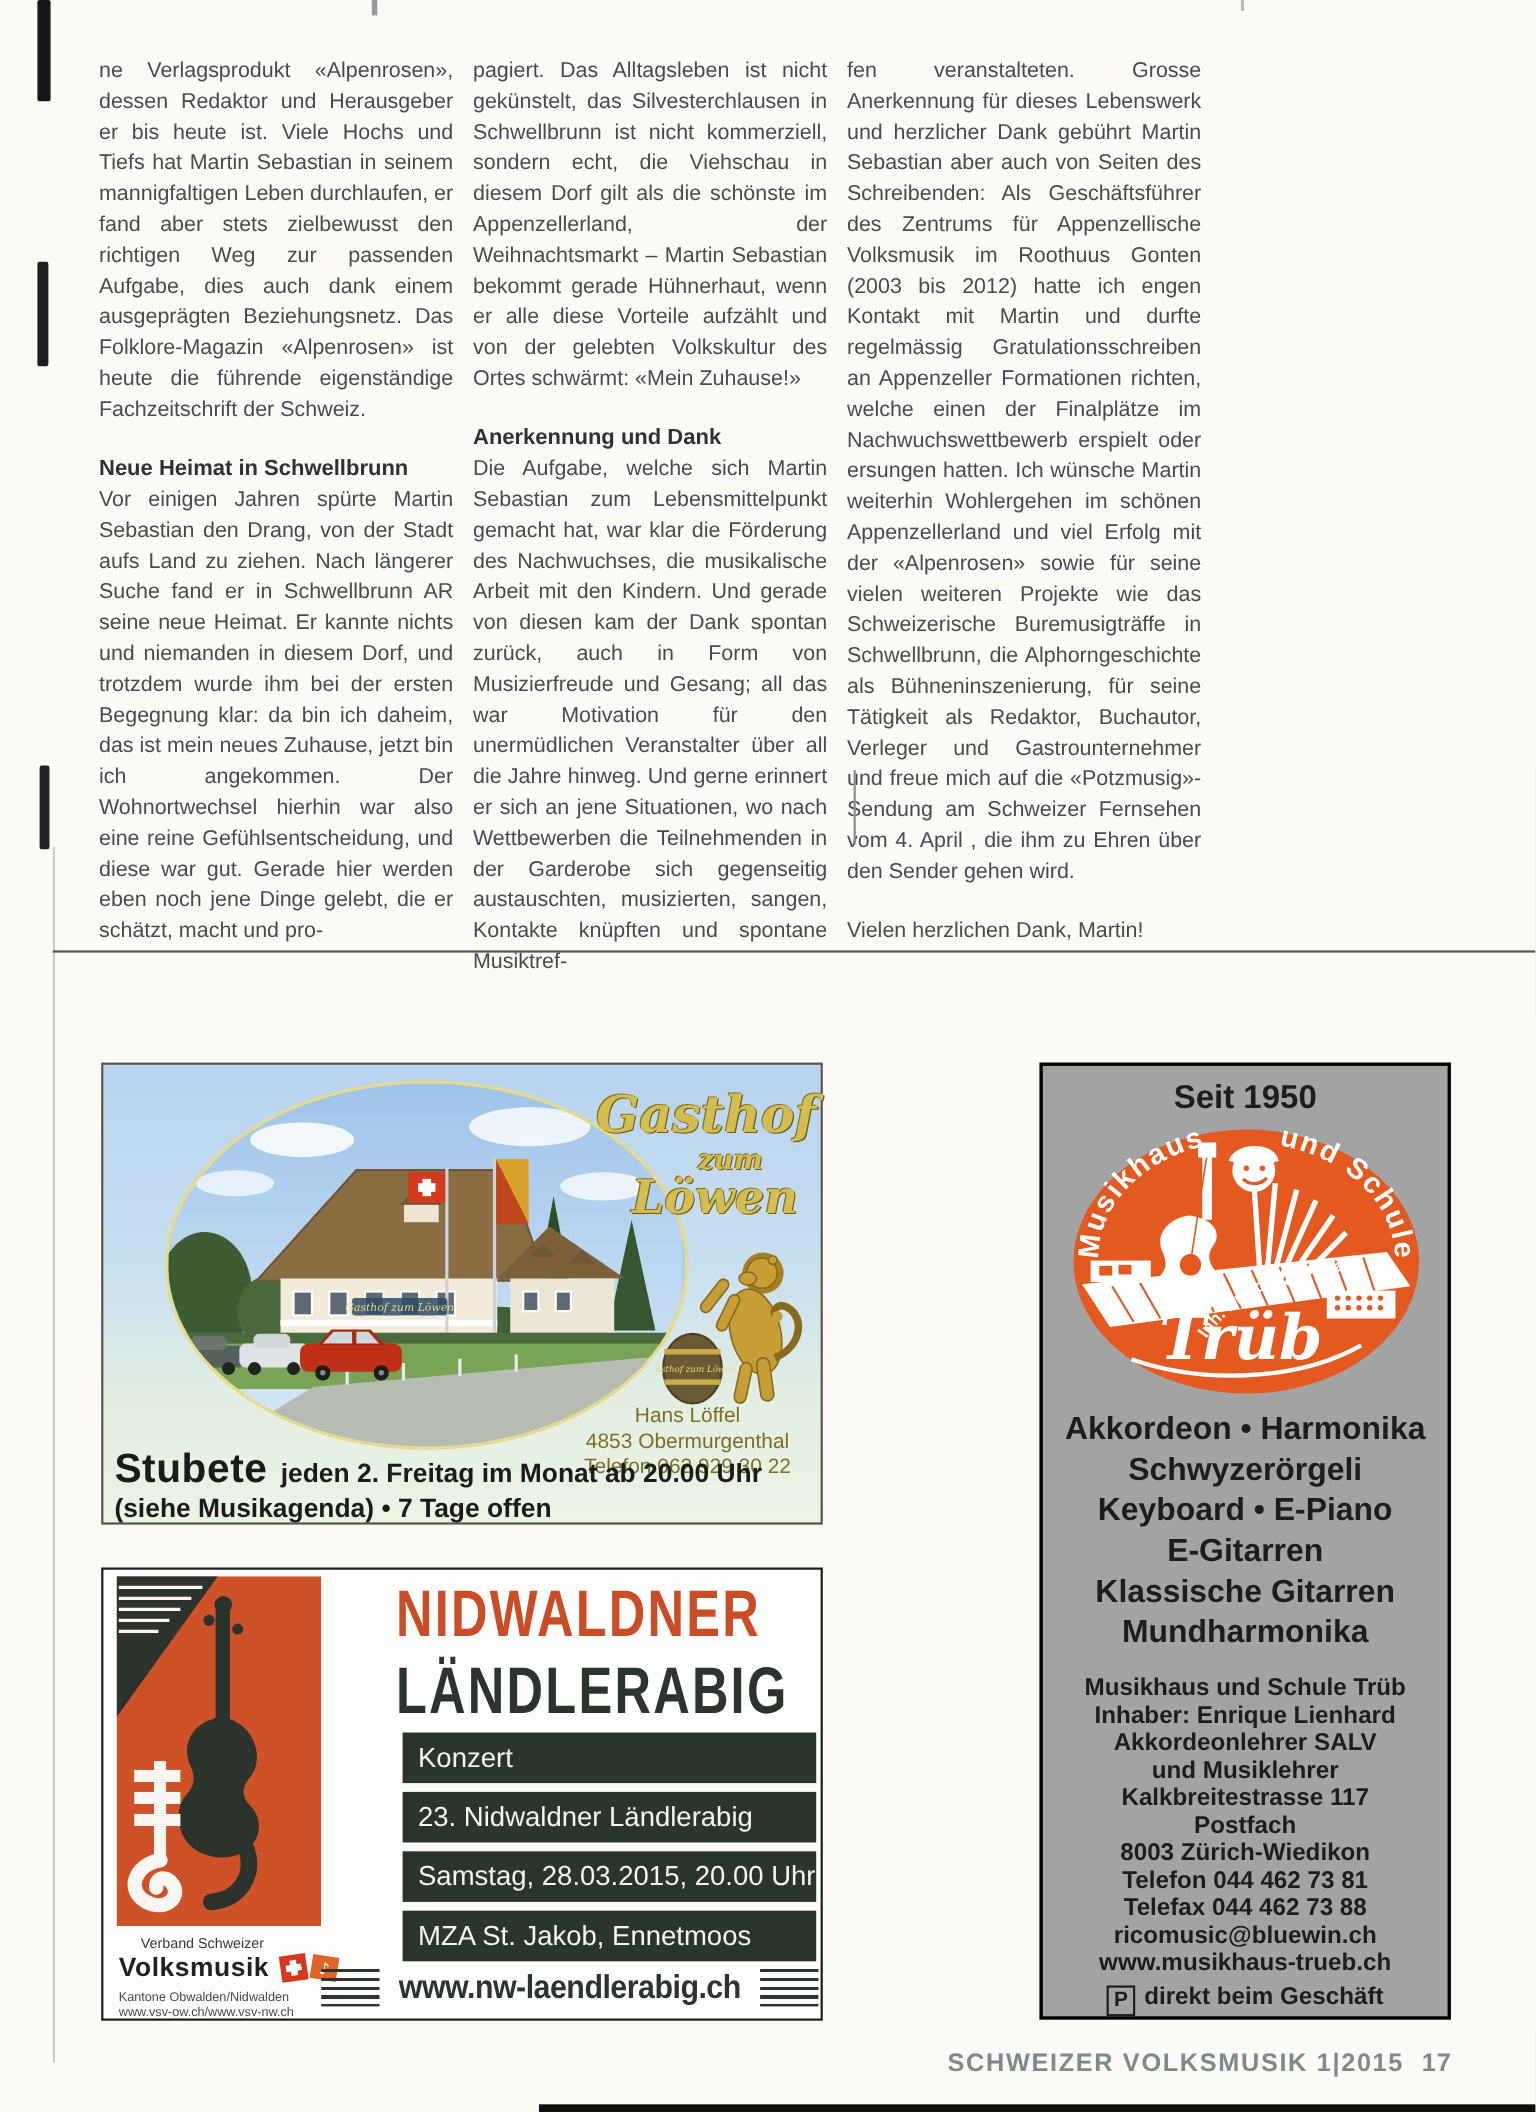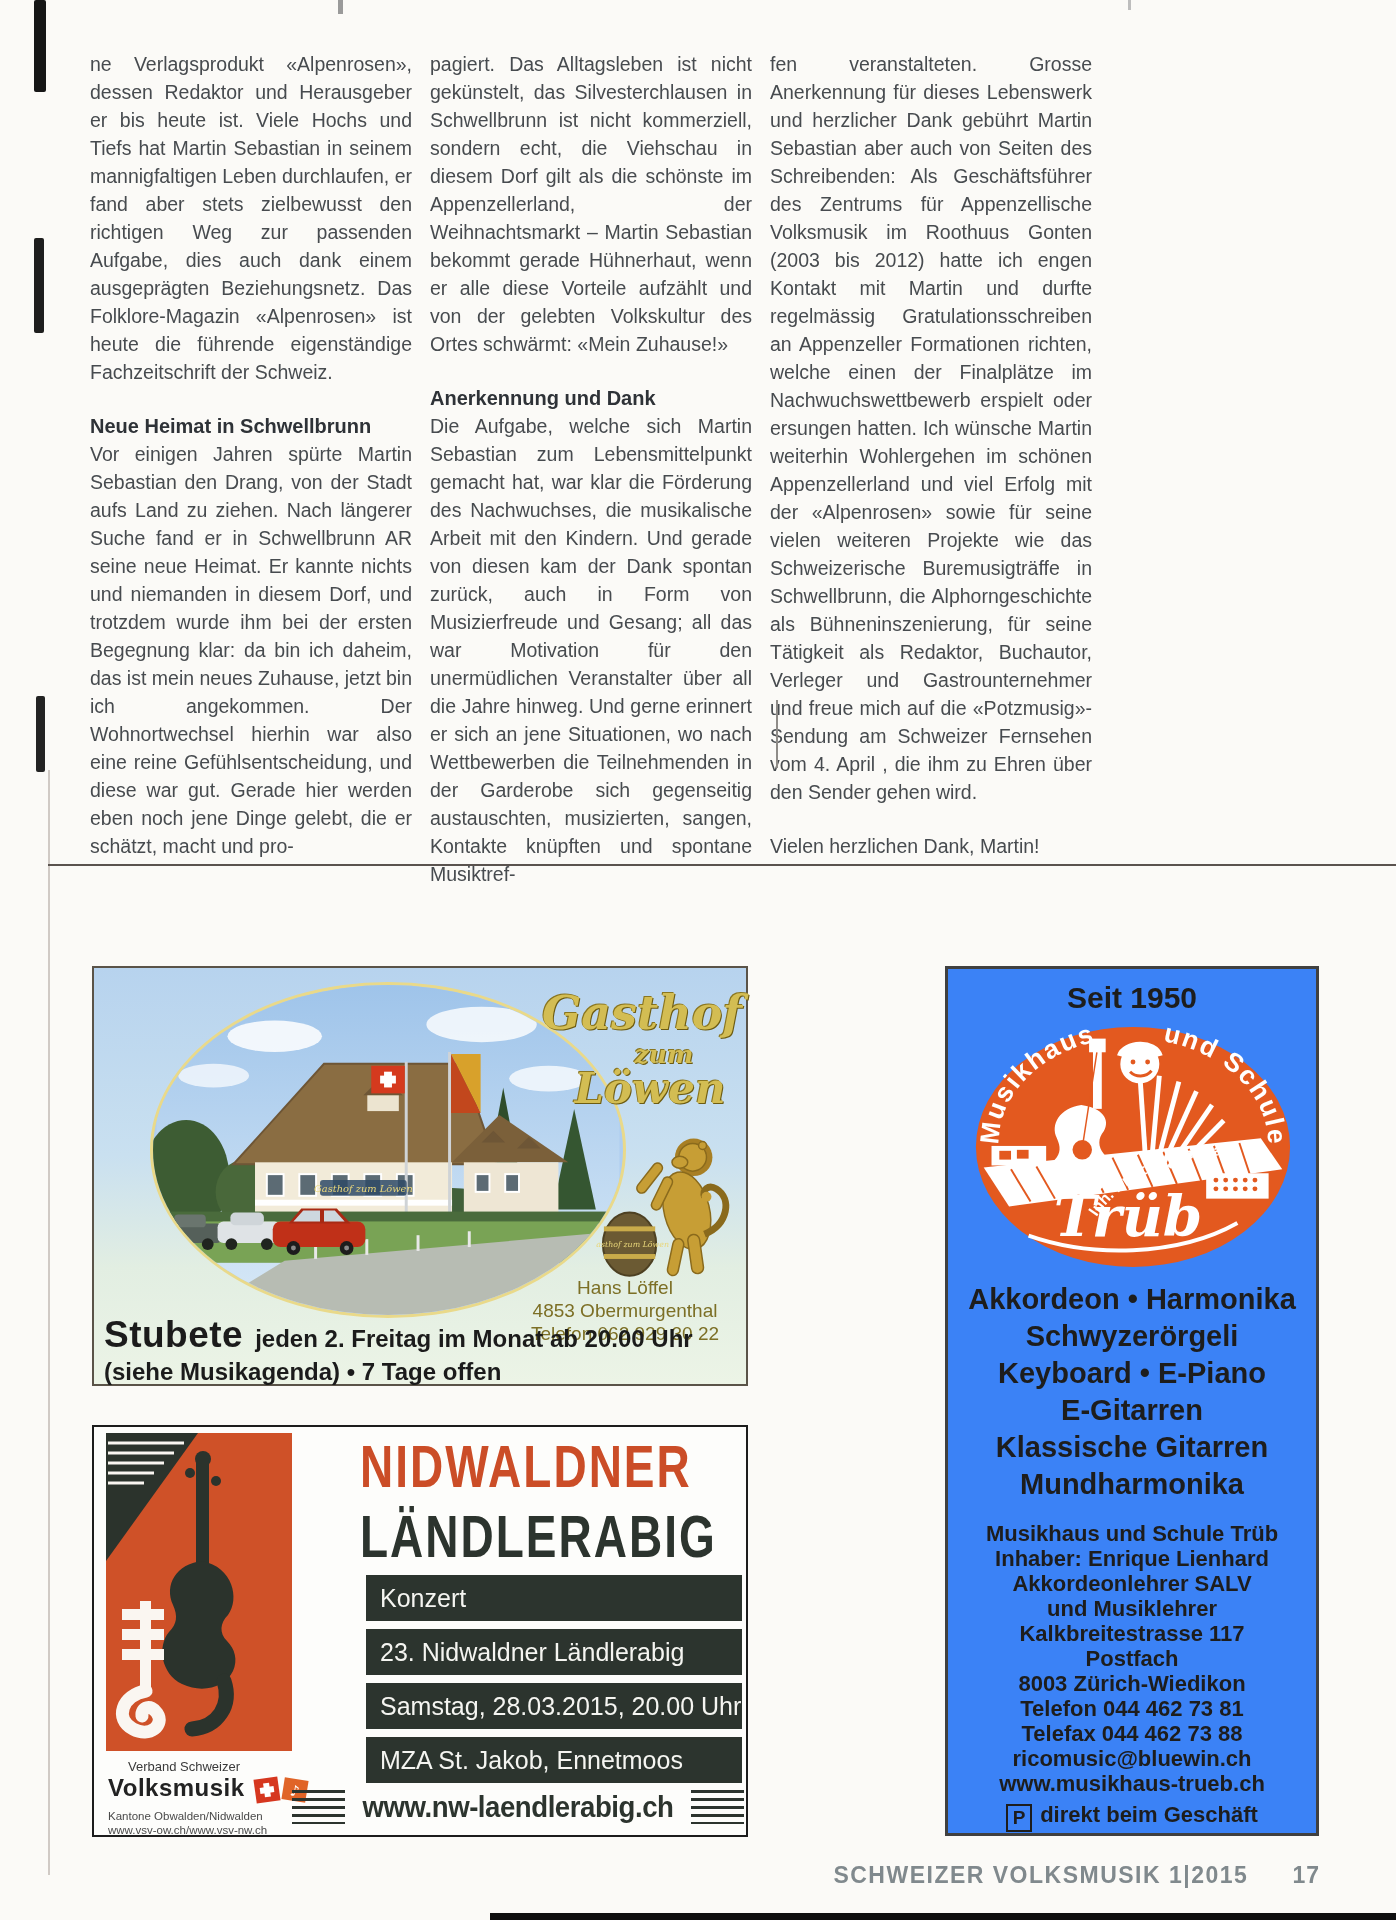--- a/index.html
+++ b/index.html
@@ -47,34 +47,34 @@
   .vsv{position:absolute;left:14px;top:332px;width:240px;}
   .vsv .l1{font-size:13px;color:#3a3a3a;margin-left:20px;}
   .vsv .l2{font-size:24px;font-weight:bold;color:#222;letter-spacing:0.5px;display:inline-block;}
   .vsv .small{font-size:11.5px;color:#4a4a4a;line-height:14px;}
   .vsv-icon{display:inline-block;vertical-align:middle;margin-left:8px;}
   .nid-web{position:absolute;left:198px;top:358px;width:452px;height:44px;display:flex;align-items:center;}
   .stripes{width:66px;height:34px;background:repeating-linear-gradient(#2c342e 0 3px,transparent 3px 8px);}
   .nid-url{font-size:30px;font-weight:bold;color:#2c342e;transform:scaleX(0.92);white-space:nowrap;
      padding:0 4px;letter-spacing:-0.5px;}
   
-  .ad-trueb{left:945px;top:966px;width:374px;height:870px;border:3px solid #404040;background:#3b82f6;color:#1d1d1d;}
+  .ad-trueb{left:945px;top:966px;width:374px;height:870px;border:3px solid #000000;background:#a3a3a3;color:#1d1d1d;}
   .trueb-since{position:absolute;left:0;top:12px;width:100%;text-align:center;font-size:30px;font-weight:bold;}
   .trueb-logo{position:absolute;left:24px;top:54px;width:322px;height:250px;}
   .trueb-products{position:absolute;left:0;top:312px;width:100%;text-align:center;
      font-size:29px;line-height:37px;font-weight:bold;}
   .trueb-contact{position:absolute;left:0;top:552px;width:100%;text-align:center;
      font-size:22px;line-height:25px;font-weight:bold;}
   .trueb-park{position:absolute;left:0;top:833px;width:100%;text-align:center;font-size:22px;font-weight:bold;}
   .p-box{display:inline-block;border:2px solid #1d1d1d;width:22px;height:24px;line-height:24px;
      font-size:19px;margin-right:8px;vertical-align:-2px;}
   
   .footer{position:absolute;left:700px;top:1862px;width:620px;text-align:right;
      font-size:23px;font-weight:bold;letter-spacing:1.5px;color:#80898d;}
-  .footer .pageno{display:inline-block;margin-left:44px;letter-spacing:1px;}
+  .footer .pageno{display:inline-block;margin-left:16px;letter-spacing:1px;}
 </style>
 </head>
 <body>
 
 <div class="page">
 
   <div class="artifact" style="left:34px;top:0;width:12px;height:92px;background:#161616;border-radius:2px;"></div>
   <div class="artifact" style="left:34px;top:238px;width:10px;height:95px;background:#1e1e1e;border-radius:2px;"></div>
   <div class="artifact" style="left:36px;top:696px;width:9px;height:76px;background:#232323;border-radius:2px;"></div>
   <div class="artifact" style="left:48px;top:770px;width:2px;height:1105px;background:#d0cac5;"></div>

